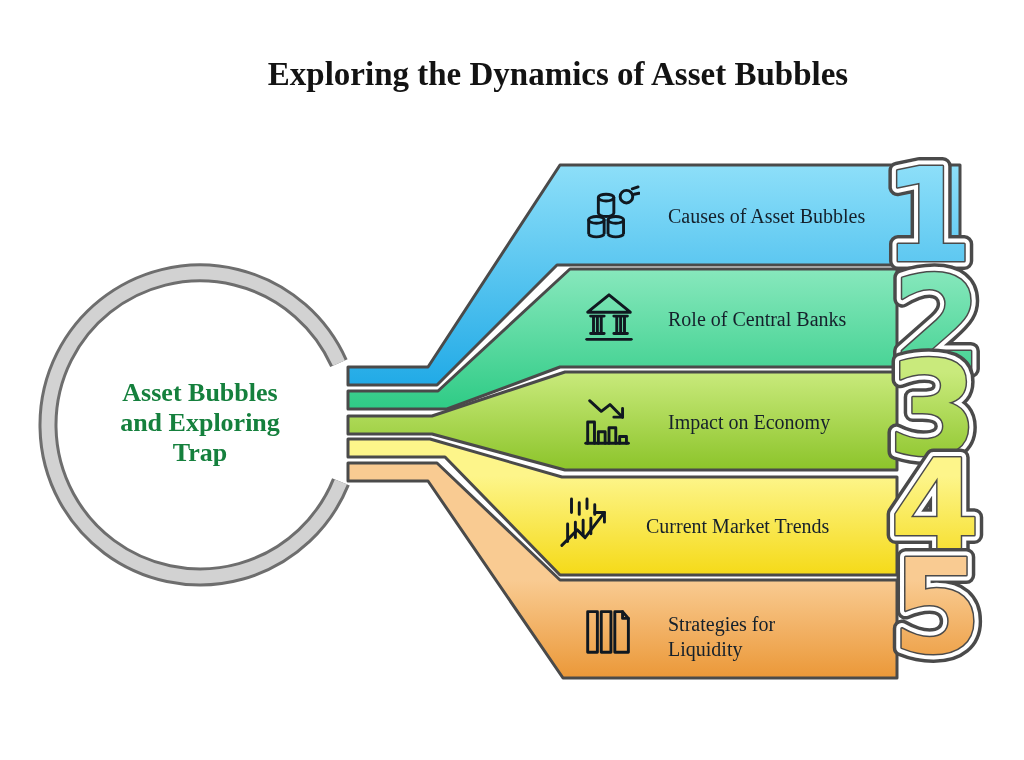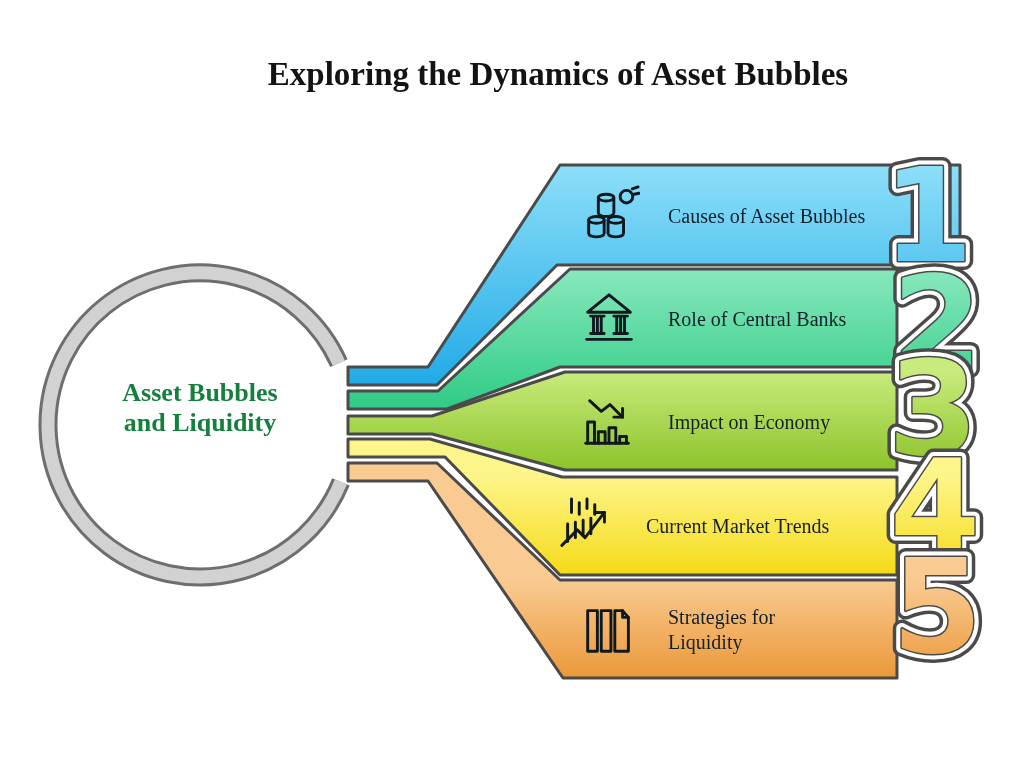--- a/index.html
+++ b/index.html
@@ -82,21 +82,22 @@
     </g>
     <g class="num">
       <text class="n-back" x="937" y="652">5</text>
       <text class="n-mid" x="937" y="652">5</text>
       <text class="n-top" fill="url(#g5)" x="937" y="652">5</text>
     </g>
   </svg>
 
   <div class="center-label">
     <div>Asset Bubbles</div>
-    <div>and Liquidity</div>
+    <div>and Exploring</div>
+    <div>Trap</div>
   </div>
 
   <div class="row" style="left:578px;top:184px;">
     <svg class="icon" width="62" height="62" viewBox="0 0 64 64">
       <ellipse cx="29" cy="13" rx="8" ry="3.5"></ellipse>
       <path d="M21,13 V29 M37,13 V29 M21,29 A8,3.5 0 0 0 37,29"></path>
       <ellipse cx="19" cy="36" rx="8" ry="3.5"></ellipse>
       <path d="M11,36 V50 M27,36 V50 M11,50 A8,3.5 0 0 0 27,50"></path>
       <ellipse cx="39" cy="36" rx="8" ry="3.5"></ellipse>
       <path d="M31,36 V50 M47,36 V50 M31,50 A8,3.5 0 0 0 47,50"></path>
@@ -132,21 +133,21 @@
   <div class="row" style="left:556px;top:494px;">
     <svg class="icon" width="62" height="62" viewBox="0 0 64 64">
       <path d="M16,4 V18 M24,8 V20 M32,4 V14 M40,10 V20"></path>
       <path d="M12,30 V48 M20,28 V44 M28,26 V42 M36,24 V40"></path>
       <path d="M6,52 L22,36 L30,44 L50,18"></path>
       <path d="M50,18 V28 M50,18 H40"></path>
     </svg>
     <div class="label">Current Market Trends</div>
   </div>
 
-  <div class="row" style="left:578px;top:598px;">
+  <div class="row" style="left:578px;top:598px;align-items:flex-end;">
     <svg class="icon" width="62" height="62" viewBox="0 0 64 64">
       <path d="M10,12 H20 V54 H10 Z"></path>
       <path d="M24,12 H34 V54 H24 Z"></path>
       <path d="M38,12 H46 L52,19 V54 H38 Z"></path>
       <path d="M46,12 V19 H52"></path>
     </svg>
     <div class="label">
       <div>Strategies for</div>
       <div>Liquidity</div>
     </div>

